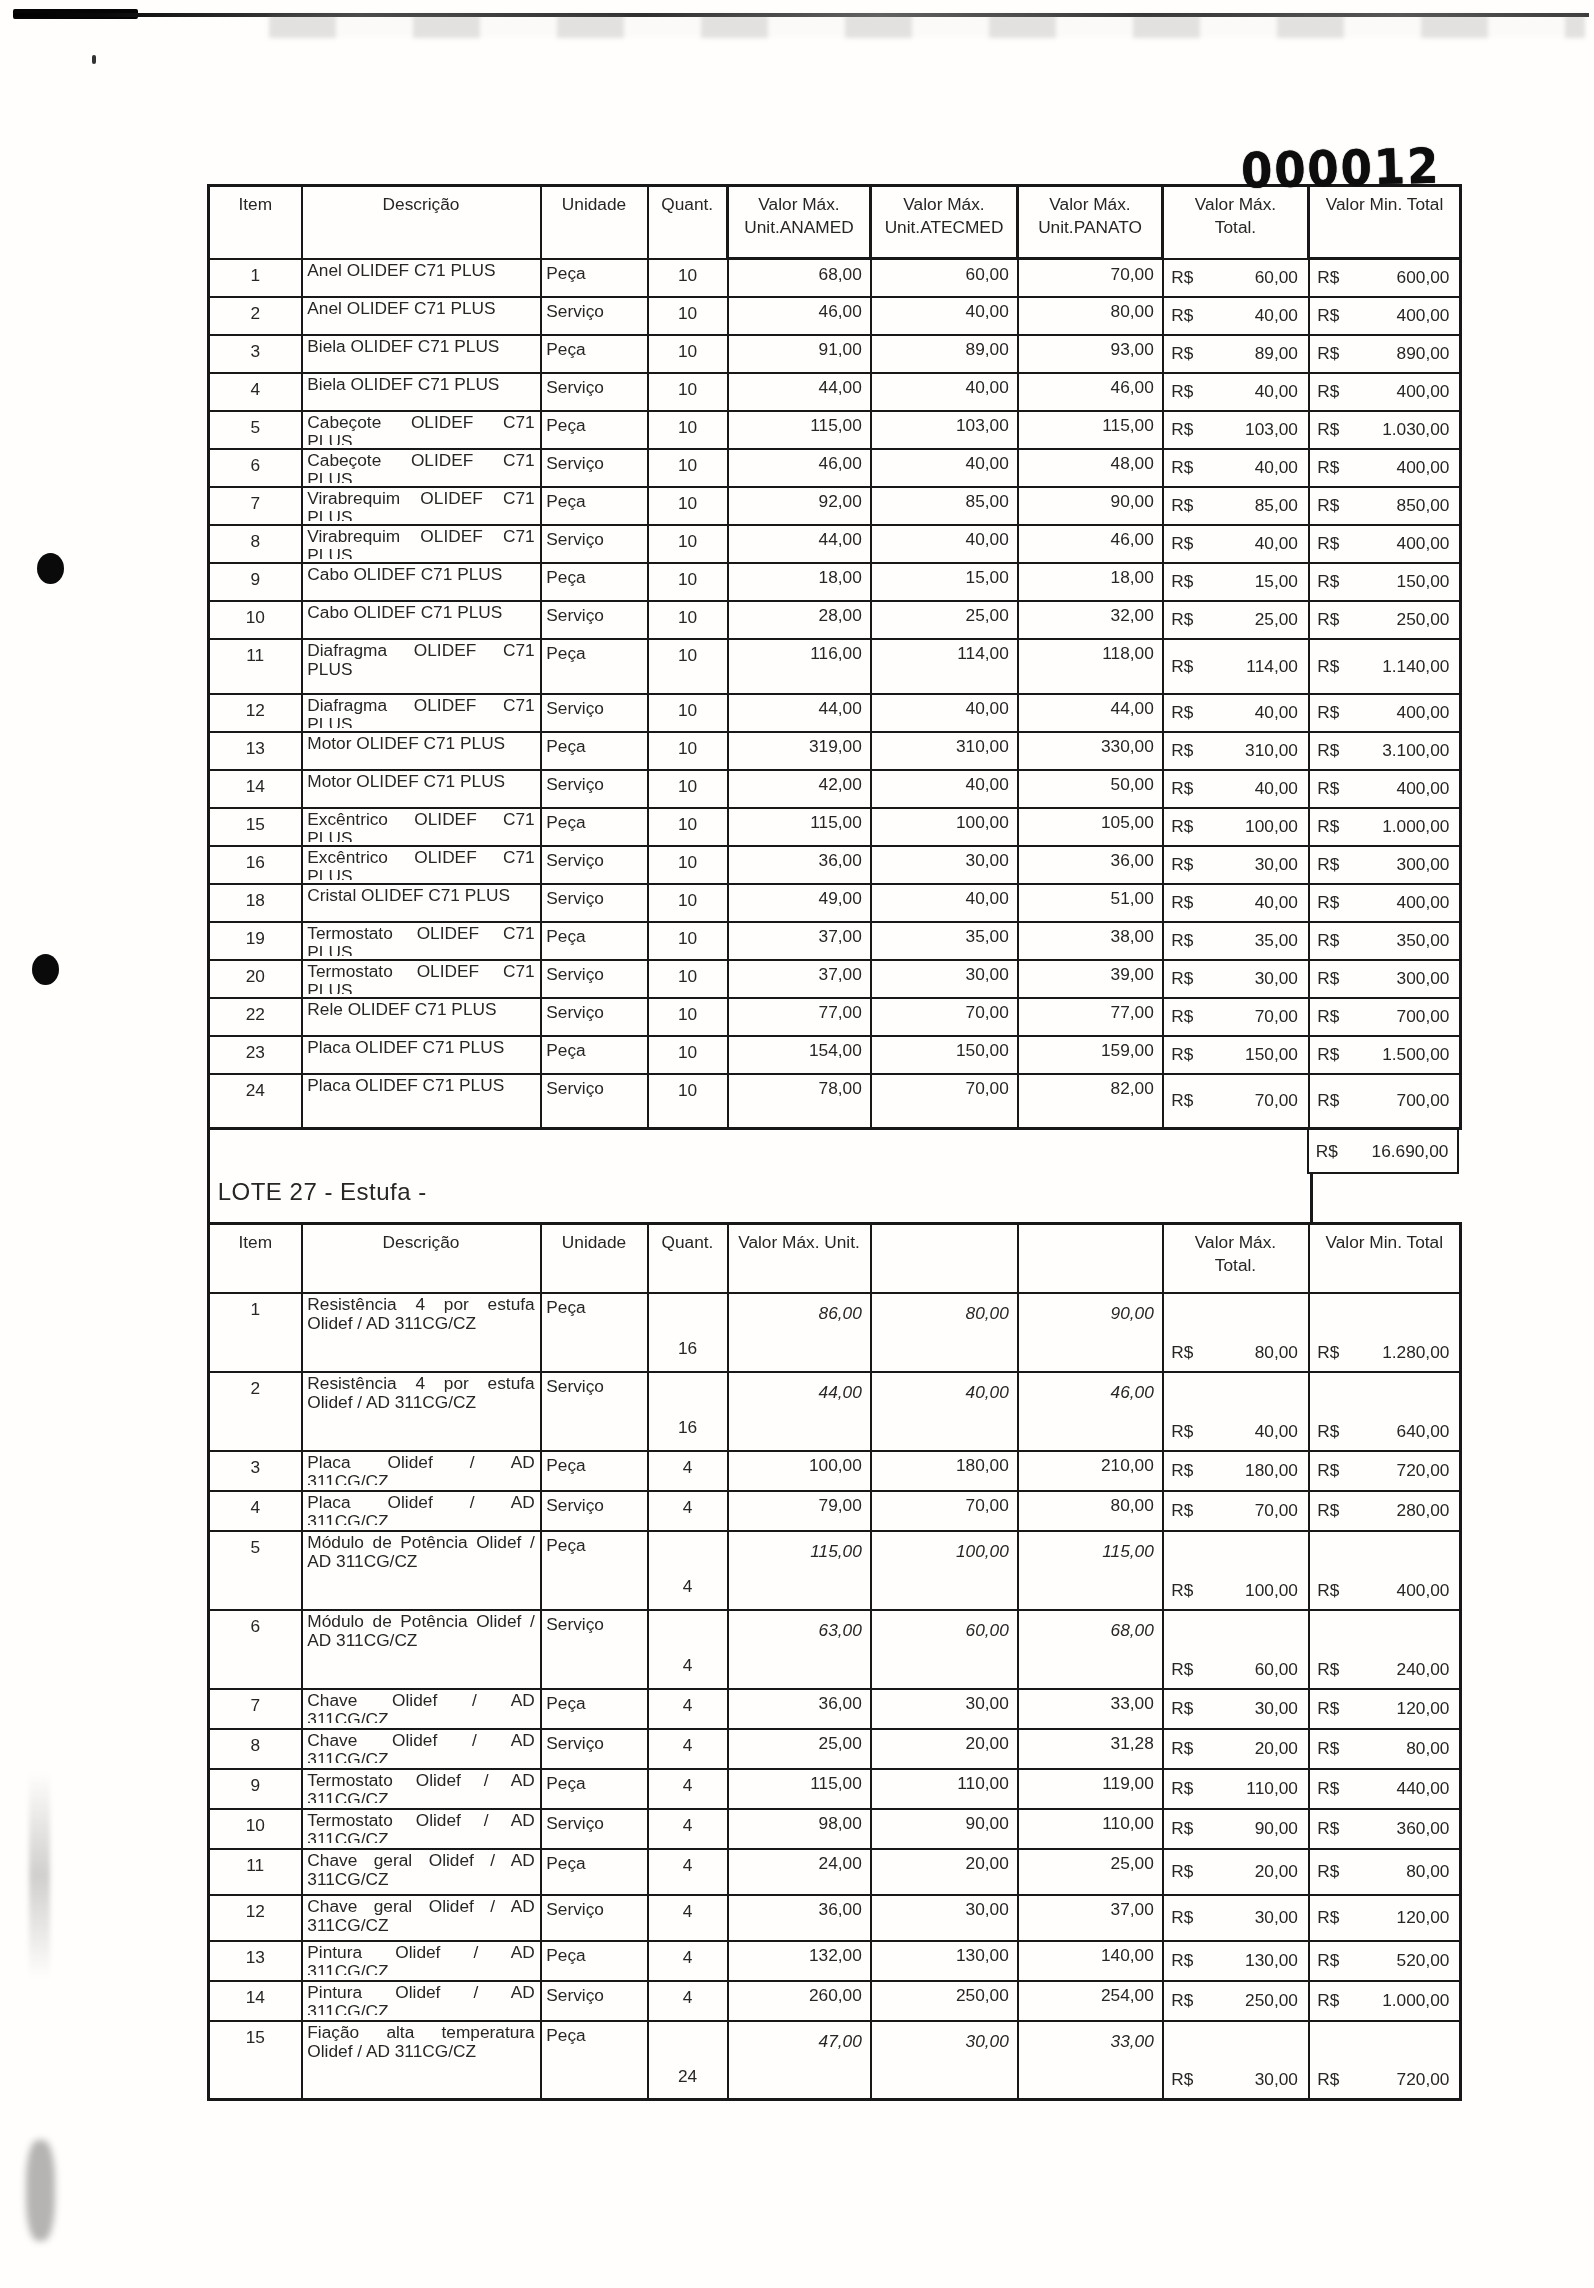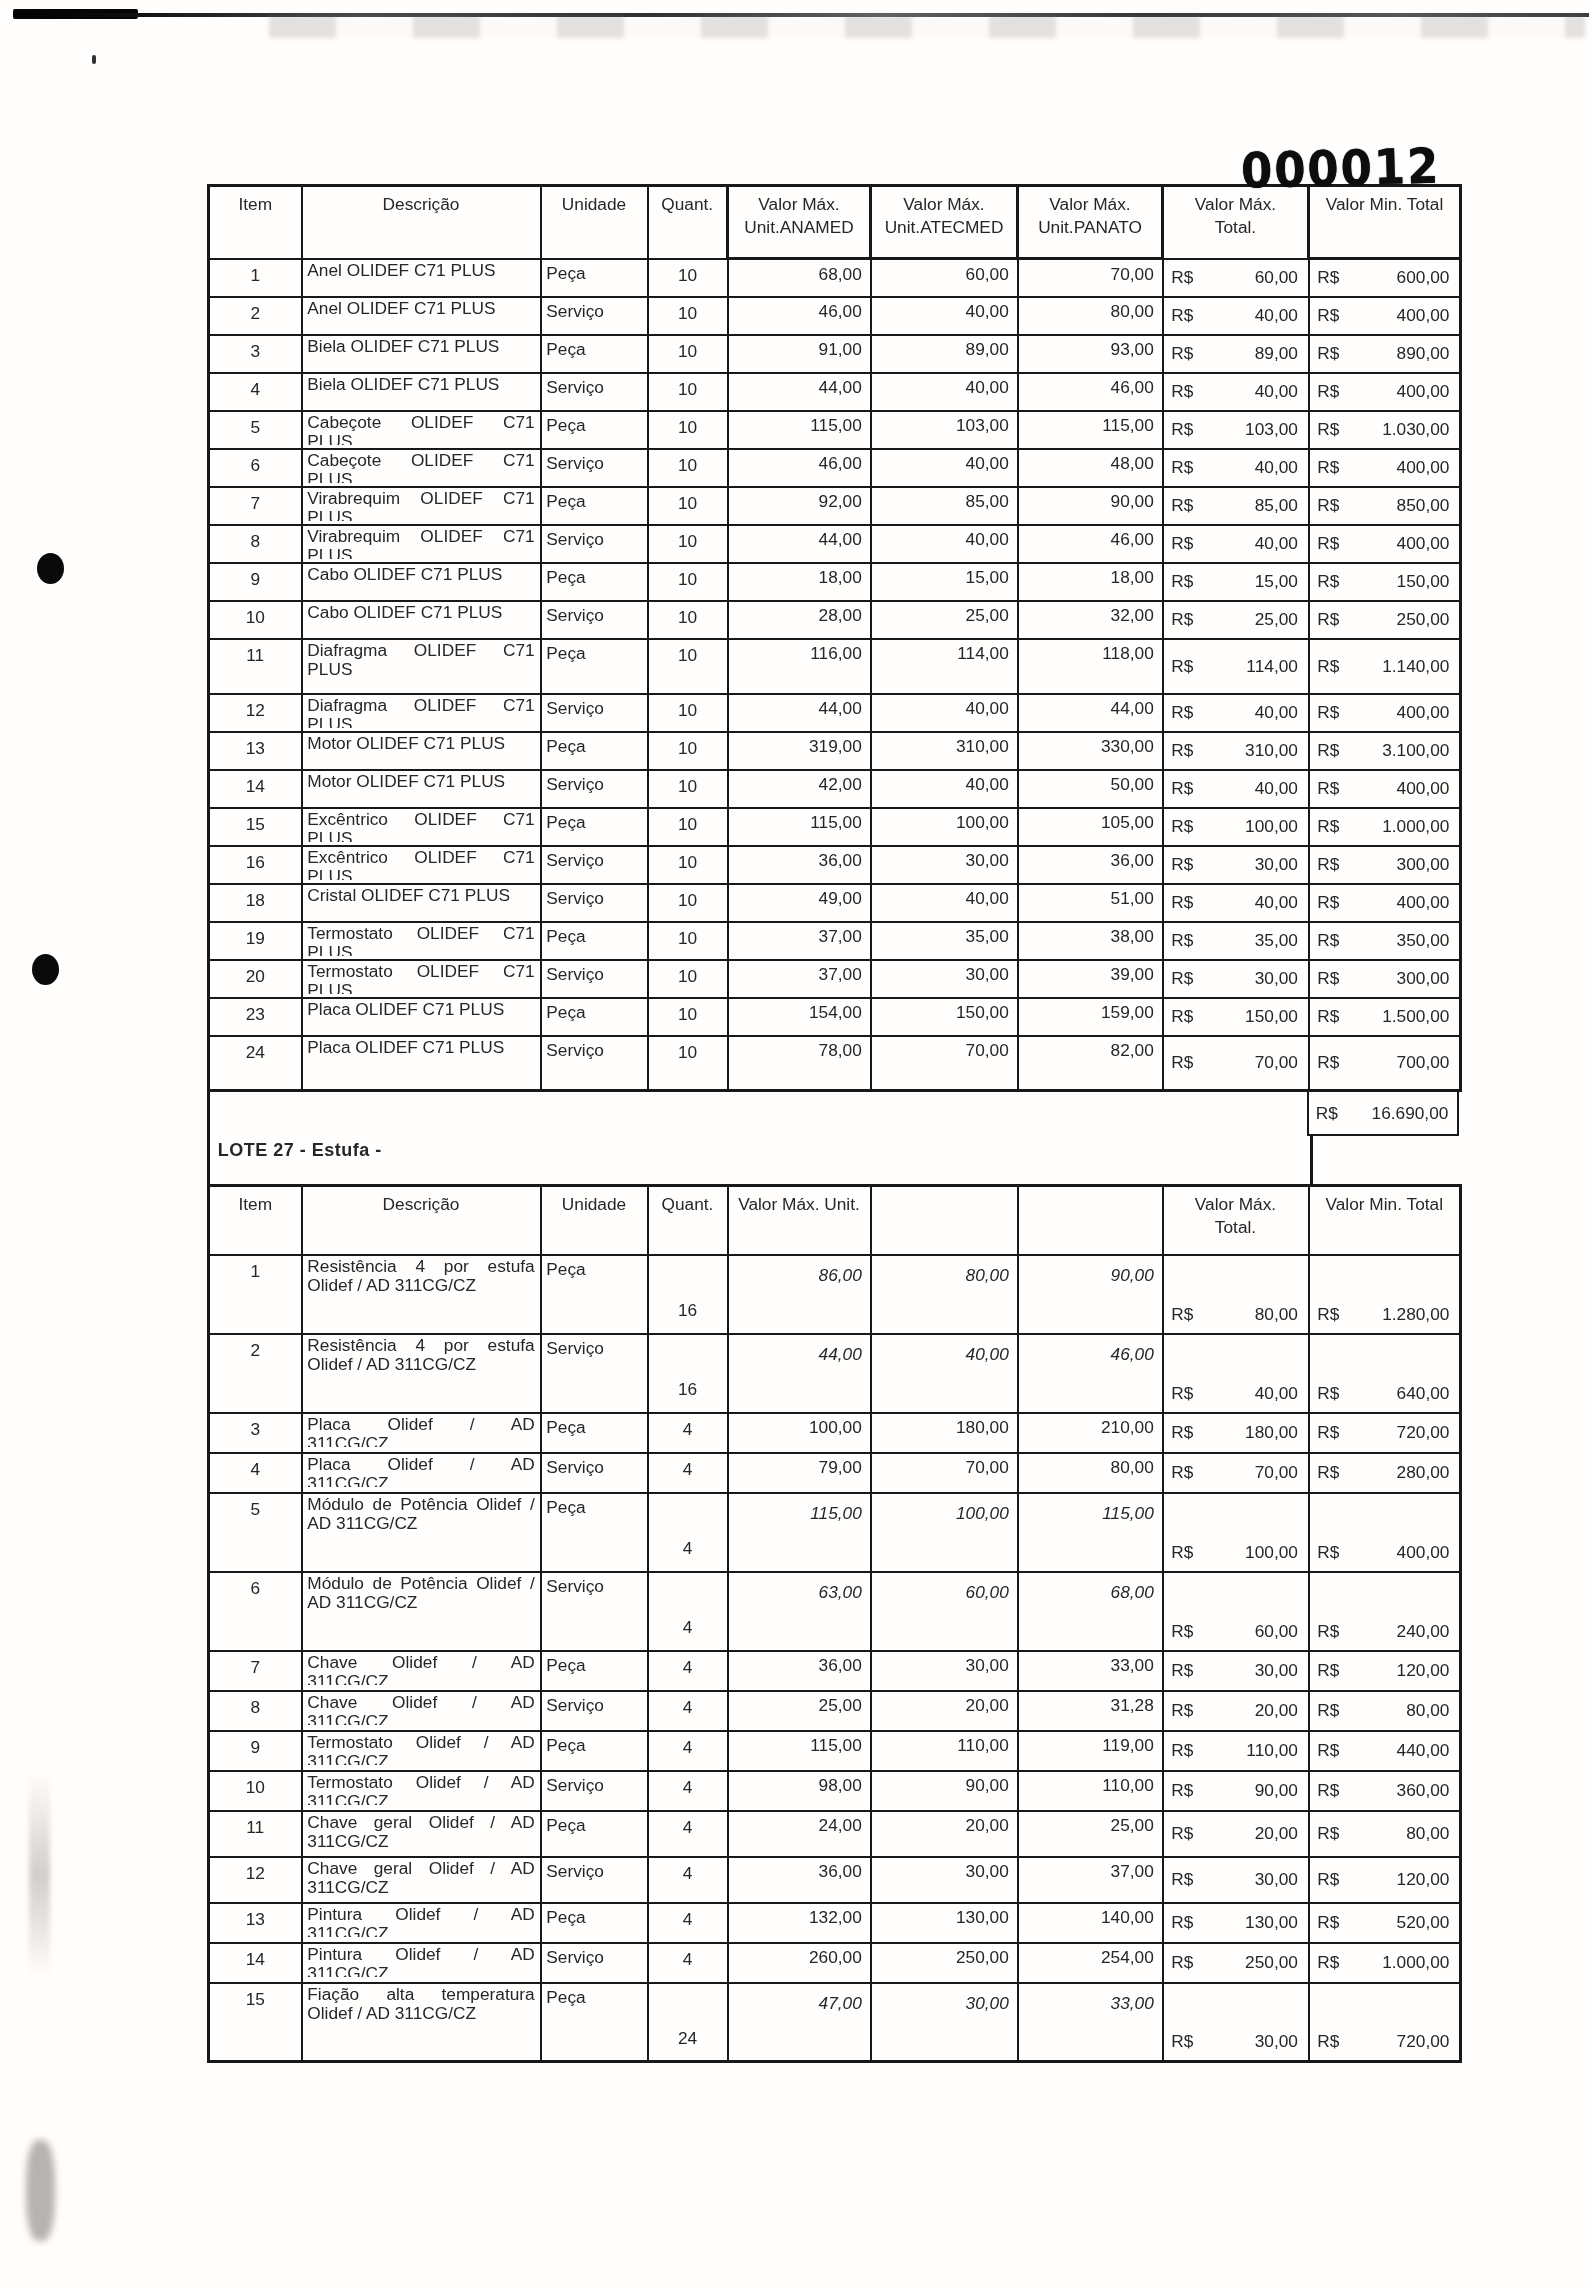--- a/index.html
+++ b/index.html
@@ -55,21 +55,21 @@
   .t2 tr.tall td.c-money{vertical-align:bottom;padding-bottom:7.7px;}
   .t2 tr.tall td.c-num{padding-top:9px;font-style:italic;}
   
   .between{position:relative;height:92px;border-left:3.8px solid #181818;width:1252px;box-sizing:border-box;}
   .vline{position:absolute;left:1100px;top:0;bottom:0;width:2.9px;background:#181818;}
   .subtotal-box{
     position:absolute;right:0;top:0;width:152px;height:44px;box-sizing:border-box;
     border:2.9px solid #181818;border-top:none;display:flex;justify-content:space-between;
     align-items:center;padding:0 8.6px 0 6.7px;font-size:17.3px;background:#fffefc;
   }
-  .lote-label{position:absolute;left:7.7px;top:48px;font-weight:bold;font-size:18px;letter-spacing:0.5px;}
+  .lote-label{position:absolute;left:7.7px;top:48px;font-weight:normal;font-size:24px;letter-spacing:0.5px;}
 </style>
 </head>
 <body>
 
 <div class="page">
 
   <div class="band-thick"></div>
   <div class="band-line"></div>
   <div class="band-haze"></div>
   <div class="speck"></div>
@@ -593,20 +593,44 @@
             </td>
             <td class="c-money">
               <div class="ml">
                 <span>R$</span>
                 <span>300,00</span>
               </div>
             </td>
           </tr>
 
 
+          <tr>
+            <td class="c-item">22</td>
+            <td class="c-desc">
+              <div class="d1">Rele OLIDEF C71 PLUS</div>
+
+            </td>
+            <td class="c-unit">Serviço</td>
+            <td class="c-qty">10</td>
+            <td class="c-num">77,00</td>
+            <td class="c-num">70,00</td>
+            <td class="c-num">77,00</td>
+            <td class="c-money">
+              <div class="ml">
+                <span>R$</span>
+                <span>70,00</span>
+              </div>
+            </td>
+            <td class="c-money">
+              <div class="ml">
+                <span>R$</span>
+                <span>700,00</span>
+              </div>
+            </td>
+          </tr>
 
           <tr>
             <td class="c-item">23</td>
             <td class="c-desc">
               <div class="d1">Placa OLIDEF C71 PLUS</div>
 
             </td>
             <td class="c-unit">Peça</td>
             <td class="c-qty">10</td>
             <td class="c-num">154,00</td>

